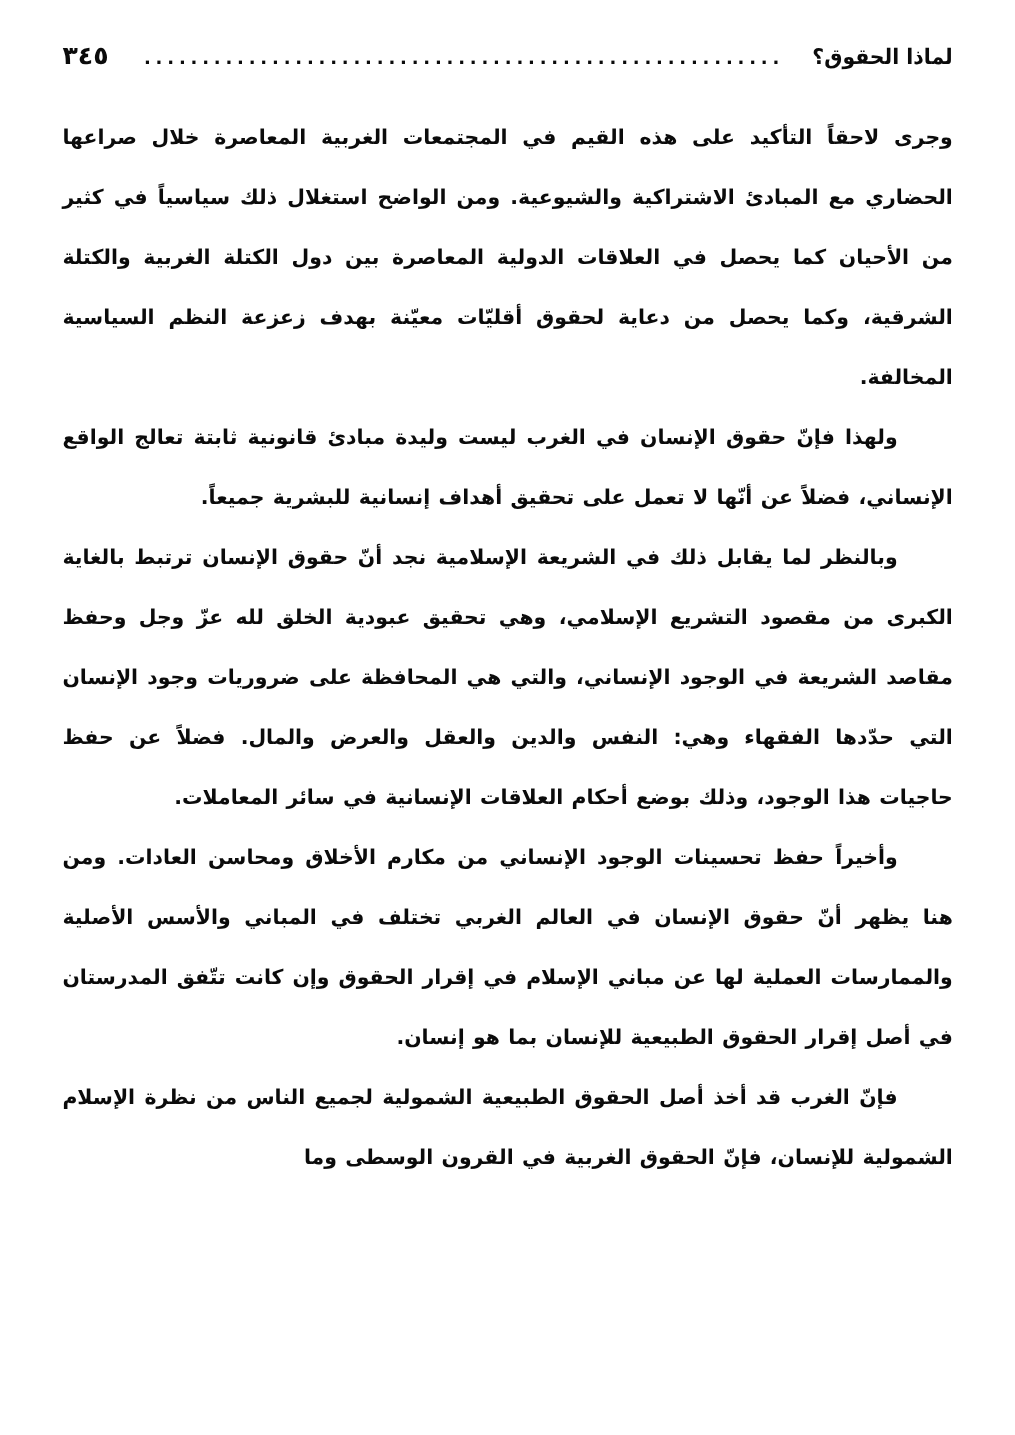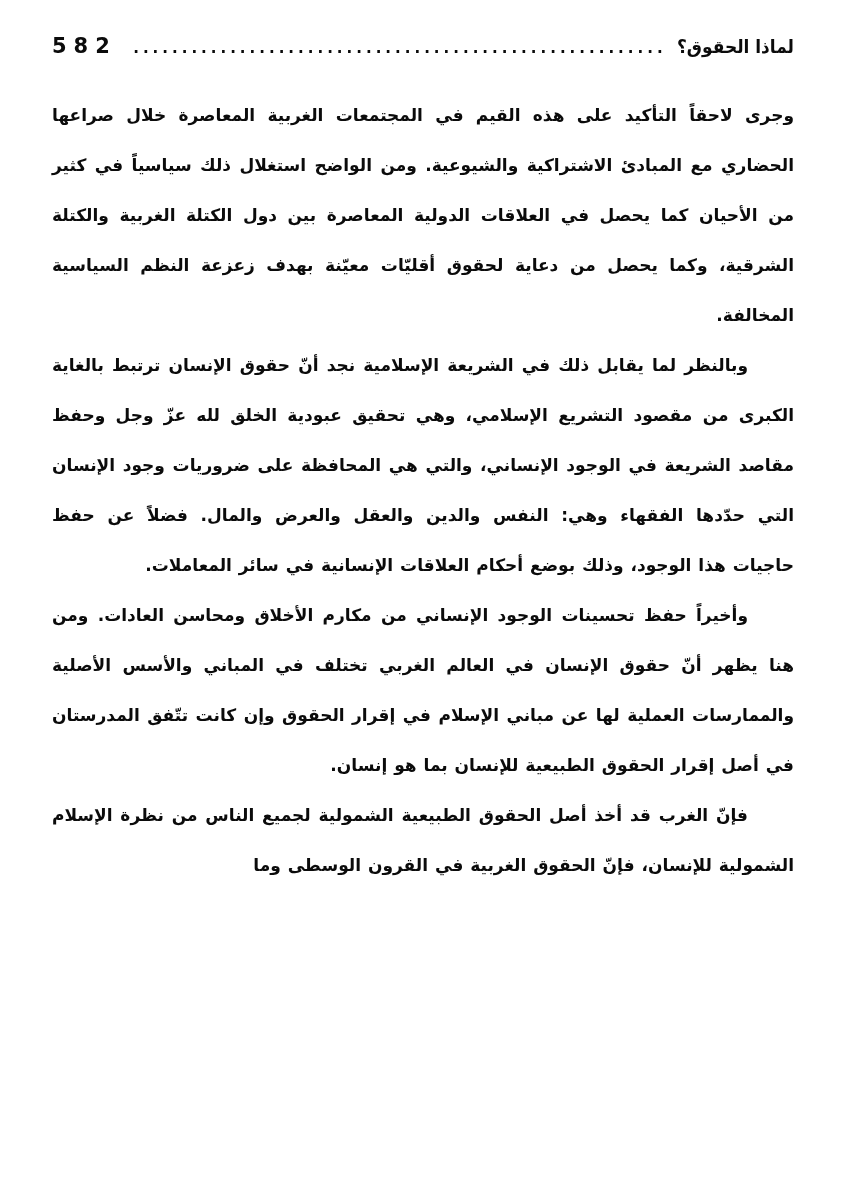--- a/index.html
+++ b/index.html
@@ -71,23 +71,24 @@
   }
 </style>
 </head>
 <body>
 
 <div class="page">
 
   <div class="header">
     <span class="title">لماذا الحقوق؟</span>
     <span class="dots">.......................................................</span>
-    <span class="pagenum">582</span>
+    <span class="pagenum">٣٤٥</span>
   </div>
 
   <div class="body">
     <p class="para">وجرى لاحقاً التأكيد على هذه القيم في المجتمعات الغربية المعاصرة خلال صراعها الحضاري مع المبادئ الاشتراكية والشيوعية. ومن الواضح استغلال ذلك سياسياً في كثير من الأحيان كما يحصل في العلاقات الدولية المعاصرة بين دول الكتلة الغربية والكتلة الشرقية، وكما يحصل من دعاية لحقوق أقليّات معيّنة بهدف زعزعة النظم السياسية المخالفة.</p>
+    <p class="para indent">ولهذا فإنّ حقوق الإنسان في الغرب ليست وليدة مبادئ قانونية ثابتة تعالج الواقع الإنساني، فضلاً عن أنّها لا تعمل على تحقيق أهداف إنسانية للبشرية جميعاً.</p>
     <p class="para indent">وبالنظر لما يقابل ذلك في الشريعة الإسلامية نجد أنّ حقوق الإنسان ترتبط بالغاية الكبرى من مقصود التشريع الإسلامي، وهي تحقيق عبودية الخلق لله عزّ وجل وحفظ مقاصد الشريعة في الوجود الإنساني، والتي هي المحافظة على ضروريات وجود الإنسان التي حدّدها الفقهاء وهي: النفس والدين والعقل والعرض والمال. فضلاً عن حفظ حاجيات هذا الوجود، وذلك بوضع أحكام العلاقات الإنسانية في سائر المعاملات.</p>
     <p class="para indent">وأخيراً حفظ تحسينات الوجود الإنساني من مكارم الأخلاق ومحاسن العادات. ومن هنا يظهر أنّ حقوق الإنسان في العالم الغربي تختلف في المباني والأسس الأصلية والممارسات العملية لها عن مباني الإسلام في إقرار الحقوق وإن كانت تتّفق المدرستان في أصل إقرار الحقوق الطبيعية للإنسان بما هو إنسان.</p>
     <p class="para indent">فإنّ الغرب قد أخذ أصل الحقوق الطبيعية الشمولية لجميع الناس من نظرة الإسلام الشمولية للإنسان، فإنّ الحقوق الغربية في القرون الوسطى وما</p>
   </div>
 
 </div>
 
 </body></html>

